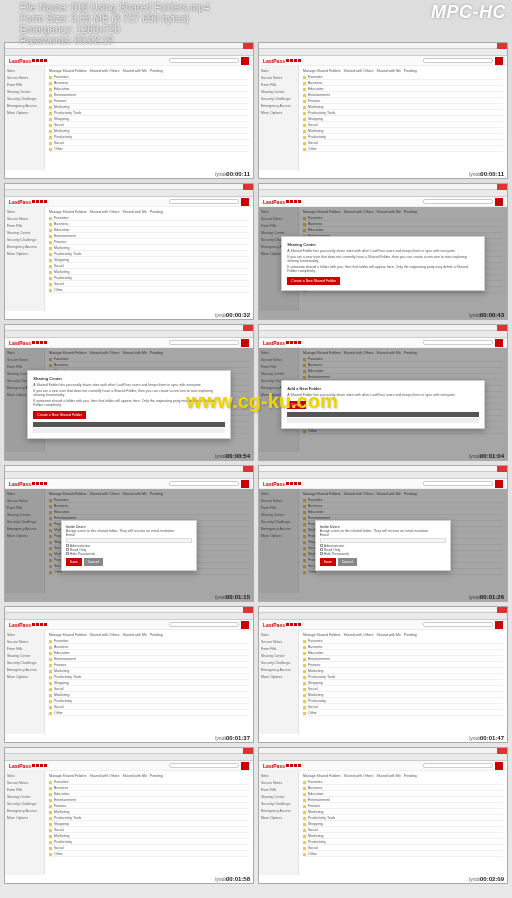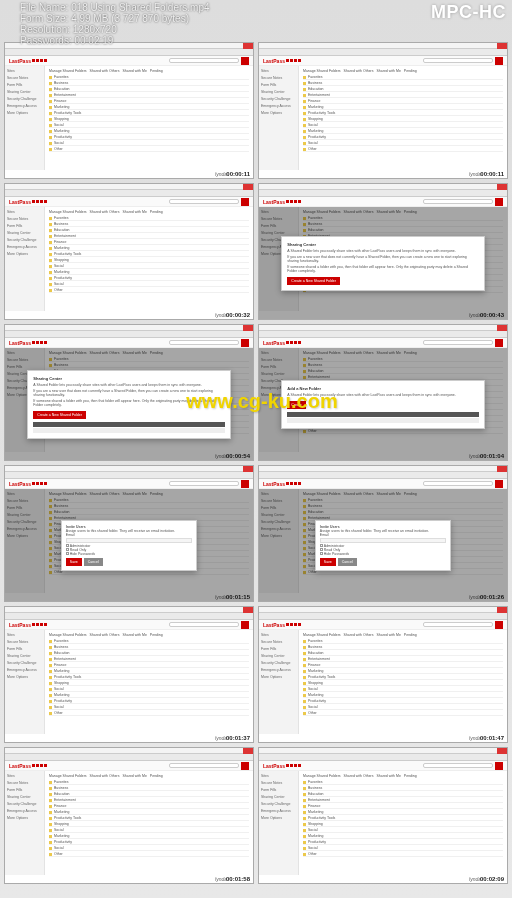--- a/index.html
+++ b/index.html
@@ -4,21 +4,21 @@
 <style>
   * { margin:0; padding:0; box-sizing:border-box; }
   body {
     width:512px; height:898px;
     background: linear-gradient(180deg,#ddd 0%,#e8e8e8 100%);
     font-family: Arial, sans-serif;
     overflow:hidden;
     position:relative;
   }
   .hud { position:absolute; top:2px; left:4px; font-size:10px; line-height:11px; color:#eee; text-shadow:0 0 2px #444; z-index:20;margin-left:16px; }
-  .player-label { position:absolute; top:2px; right:6px; font-size:18px; font-weight:bold; color:#fff; letter-spacing:0.5px; text-shadow:0 0 3px rgba(0,0,0,.3); z-index:20; }
+  .player-label { position:absolute; top:2px; right:6px; font-size:18px; font-weight:bold; font-style:italic; color:#fff; letter-spacing:0.5px; text-shadow:0 0 3px rgba(0,0,0,.3); z-index:20; }
   .watermark { position:absolute; top:390px; left:0; right:0; text-align:center; font-size:20px; font-weight:bold; color:#f0d400; text-shadow:1px 1px 2px rgba(0,0,0,.2); z-index:30; pointer-events:none;padding-left:12px; }
   .grid { display:grid; grid-template-columns:1fr 1fr; gap:4px; padding:42px 4px 4px 4px; }
   .thumb {
     width:250px; height:137px;
     background:#fff; border:1px solid #aaa;
     position:relative;
     overflow:hidden;
     font-size:4px;
   }
   .title-bar { height:6px; background:#f4f4f4; border-bottom:1px solid #ccc; position:relative; }
@@ -55,22 +55,22 @@
   .mt-row { background:#eee; height:5px; margin-top:1px; }
   .modal-sm { background:#fff; width:55%; padding:4px; font-size:3.5px; color:#555; border:1px solid #ccc; box-shadow:0 2px 6px rgba(0,0,0,.3); }
   .chk { width:3px; height:3px; border:1px solid #999; display:inline-block; vertical-align:middle; margin-right:1px;}
   .field { height:5px; background:#f5f5f5; border:1px solid #ddd; margin:1px 0; }
 </style>
 </head>
 <body>
 
 <div class="hud">
   <div><span>File Name:</span> <span>018 Using Shared Folders.mp4</span></div>
-  <div><span>Form Size:</span> <span>4,99 MB (3 727 870 bytes)</span></div>
-  <div><span>Resolution:</span> <span>1280x720</span></div>
+  <div><span>Form Size:</span> <span>3,55 MB (3 727 690 bytes)</span></div>
+  <div><span>Emergency:</span> <span>1280x720</span></div>
   <div><span>Passwords:</span> <span>00:02:19</span></div>
 </div>
 
 <div class="player-label">MPC-HC</div>
 <div class="watermark">www.cg-ku.com</div>
 
 <div class="grid" id="grid">
     <div class="thumb">
     <div class="title-bar">
       <div class="close-x"></div>

